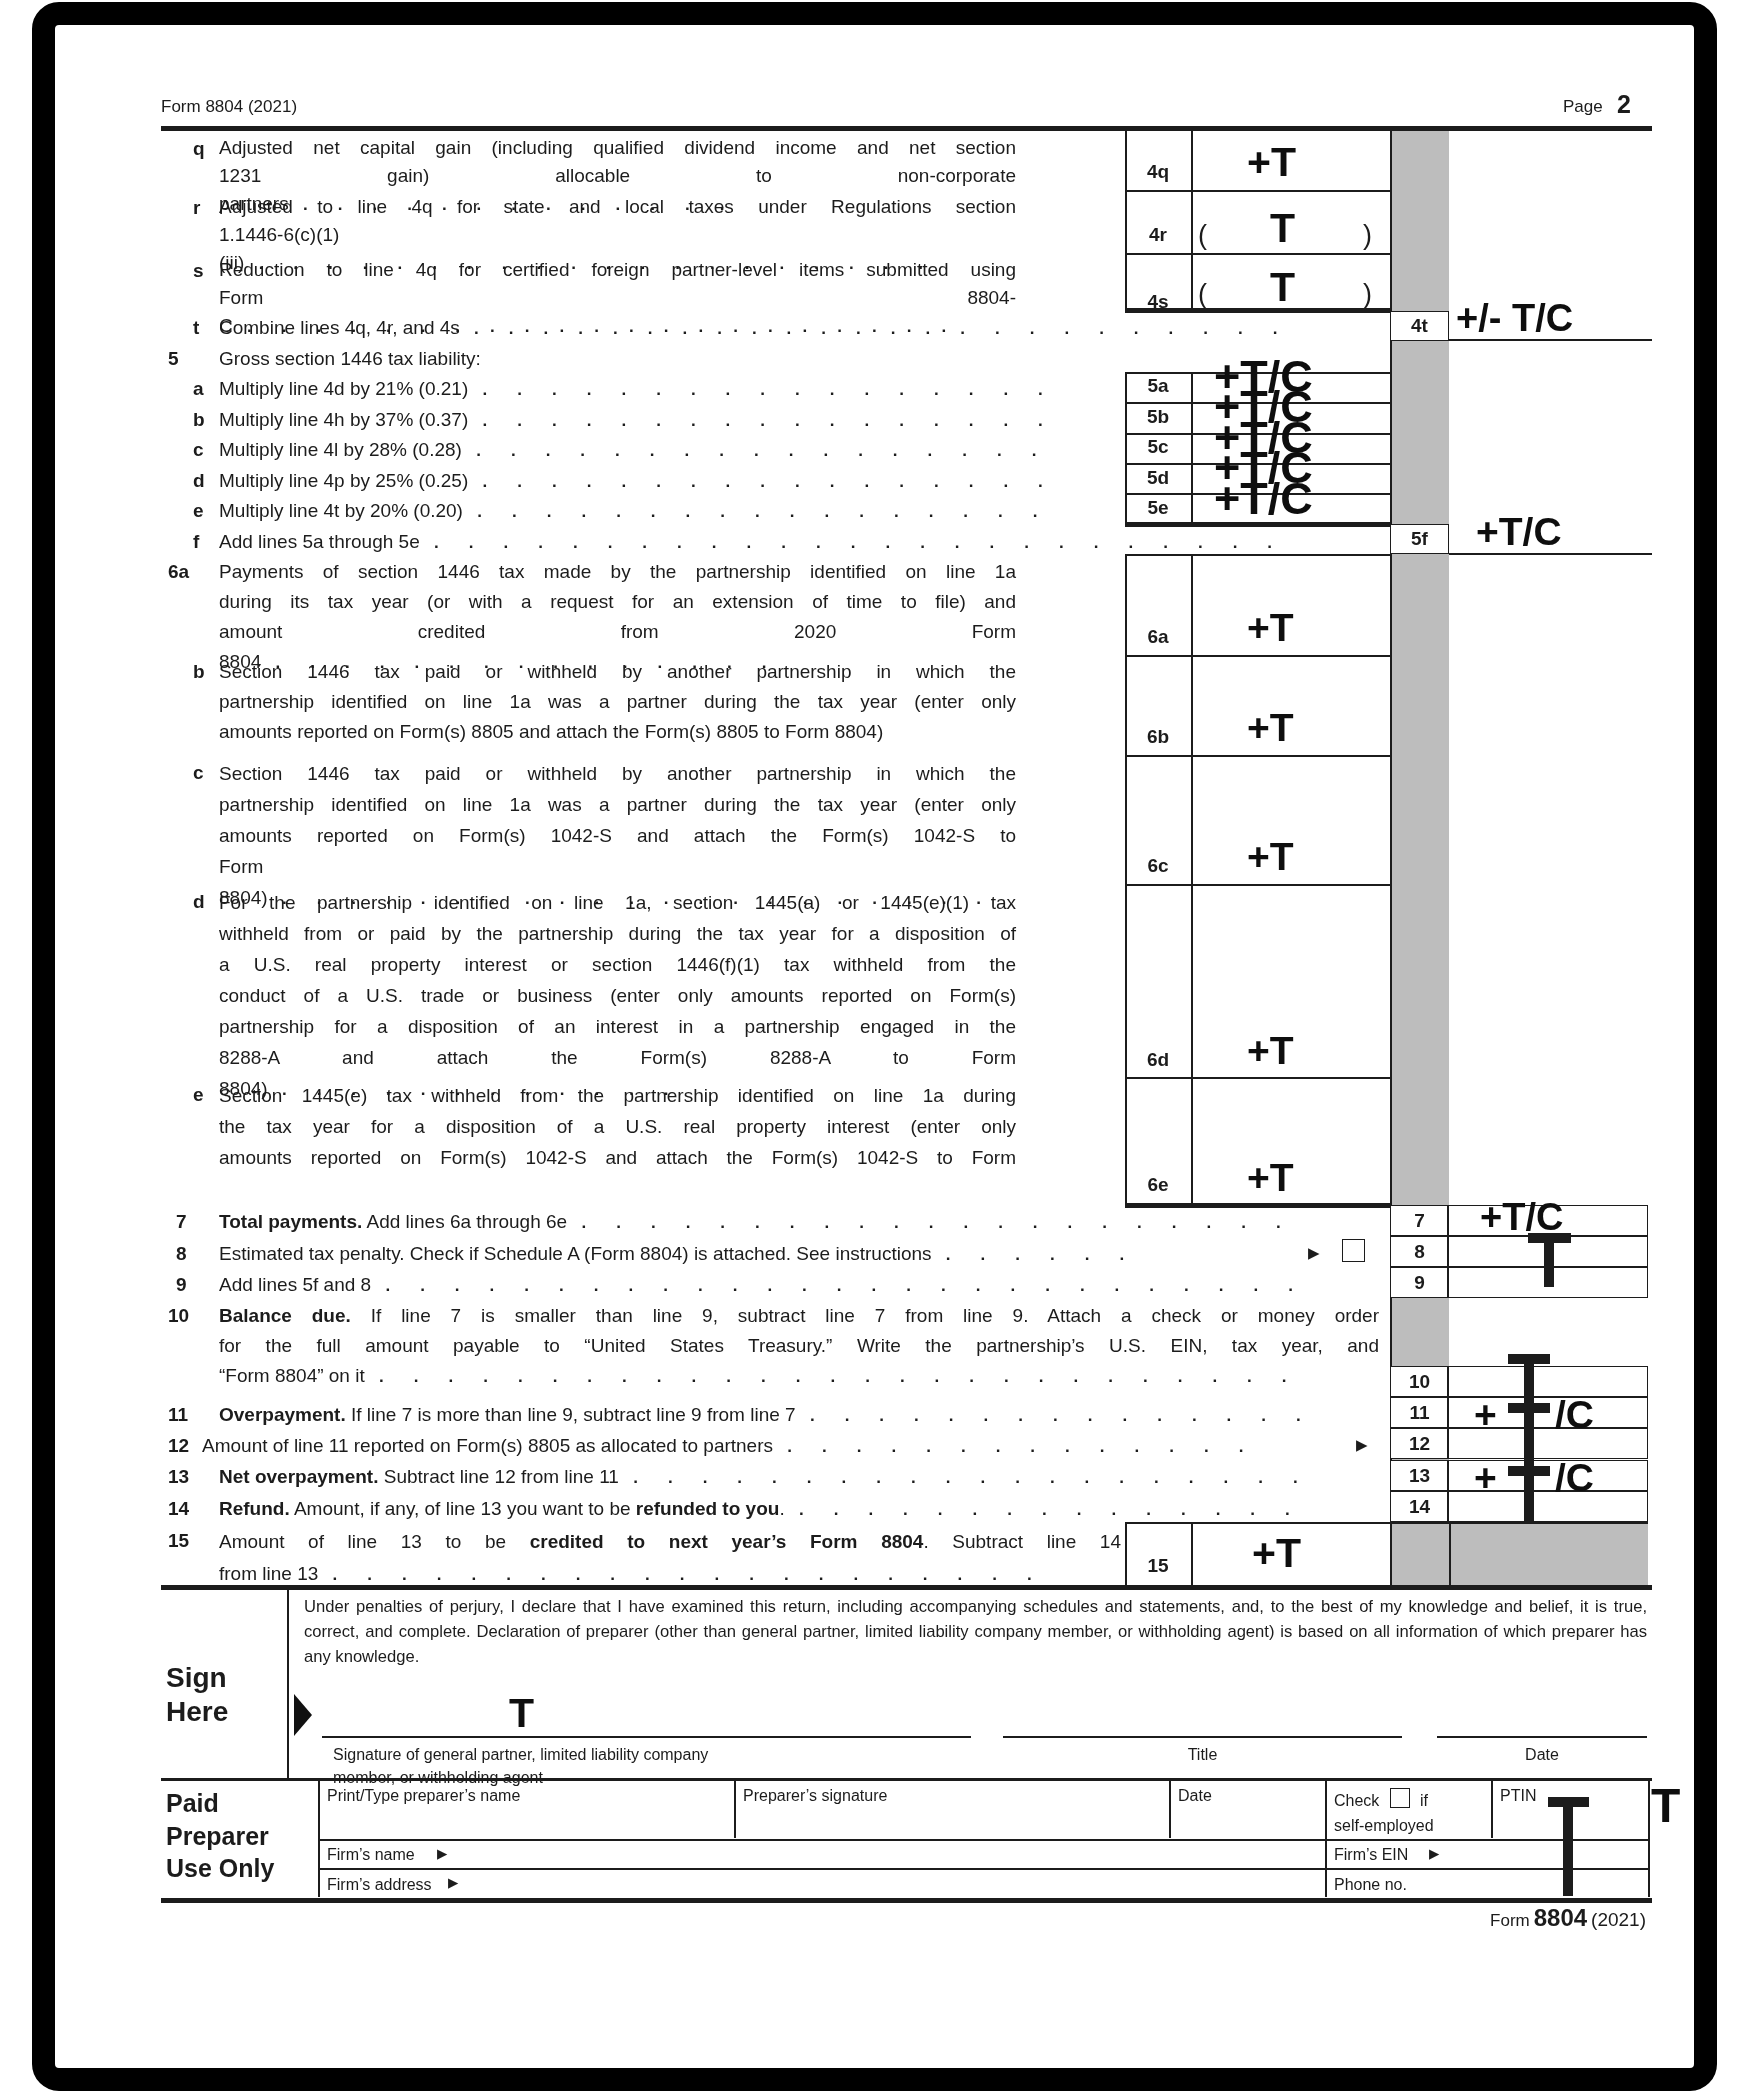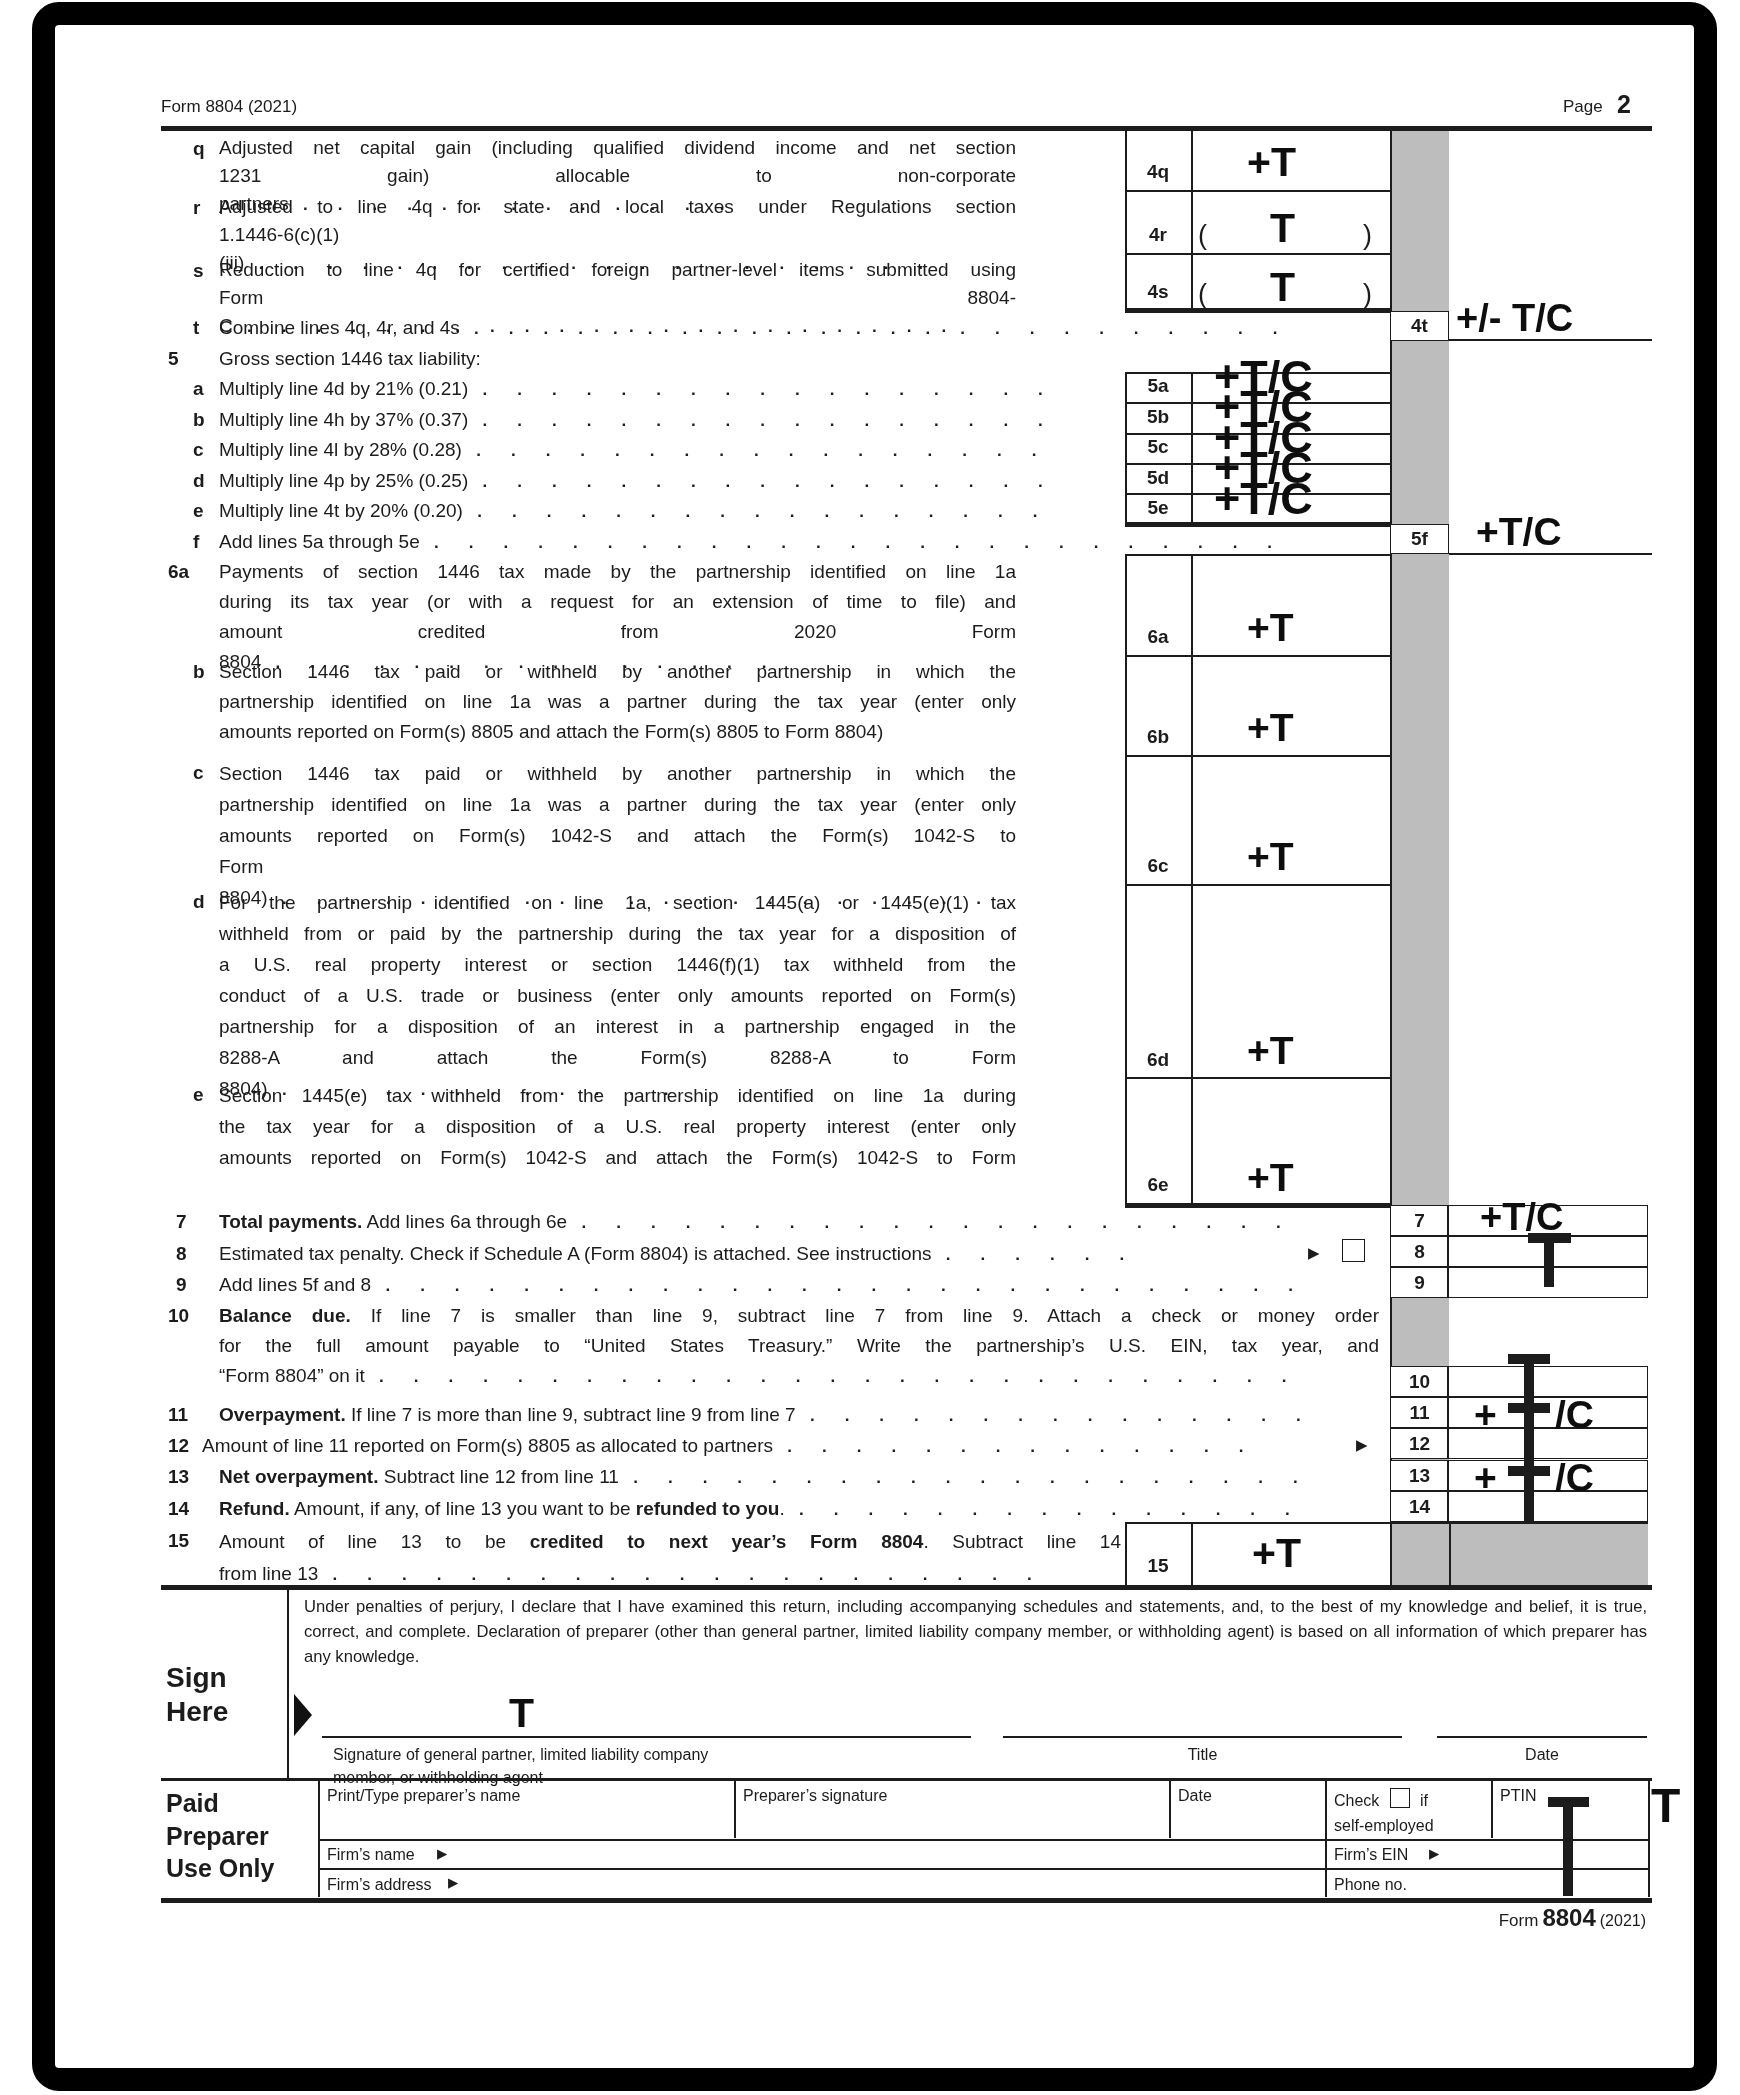--- a/index.html
+++ b/index.html
@@ -127,21 +127,21 @@
 <div class="field" style="left:1193px;top:495px;width:195px;height:25px"></div>
 <div class="field" style="left:1193px;top:556px;width:195px;height:97px"></div>
 <div class="field" style="left:1193px;top:656px;width:195px;height:97px"></div>
 <div class="field" style="left:1193px;top:757px;width:195px;height:125px"></div>
 <div class="field" style="left:1193px;top:886px;width:195px;height:190px"></div>
 <div class="field" style="left:1193px;top:1079px;width:195px;height:122px"></div>
 <div class="field" style="left:1193px;top:1524px;width:195px;height:59px"></div>
 
 <span class="lab" style="top:161px">4q</span>
 <span class="lab" style="top:224px">4r</span>
-<span class="lab" style="top:281px">4s</span>
+<span class="lab" style="top:291px">4s</span>
 <span class="lab" style="top:375px">5a</span>
 <span class="lab" style="top:406px">5b</span>
 <span class="lab" style="top:436px">5c</span>
 <span class="lab" style="top:467px">5d</span>
 <span class="lab" style="top:497px">5e</span>
 <span class="lab" style="top:626px">6a</span>
 <span class="lab" style="top:726px">6b</span>
 <span class="lab" style="top:855px">6c</span>
 <span class="lab" style="top:1049px">6d</span>
 <span class="lab" style="top:1174px">6e</span>
@@ -376,15 +376,15 @@
 <span class="smallcap" style="left:1334px;top:1873px">Phone no.</span>
 <div class="field" style="left:1424px;top:1870px;width:219px;height:25px"></div>
 
 <div class="l" style="left:1548px;top:1797px;width:41px;height:9.9px"></div>
 <div class="l" style="left:1563px;top:1797px;width:9.9px;height:99px"></div>
 <span class="stamp" style="left:1651px;top:1782px;font-size:48px">T</span>
 
 <div class="abs" style="left:1254px;top:1904px;width:392px;text-align:right">
   <span style="font-size:17px">Form</span>
   <span style="font-size:24px;font-weight:bold">8804</span>
-  <span style="font-size:16px">(2021)</span>
+  <span style="font-size:19px">(2021)</span>
 </div>
 
 
 </body></html>

